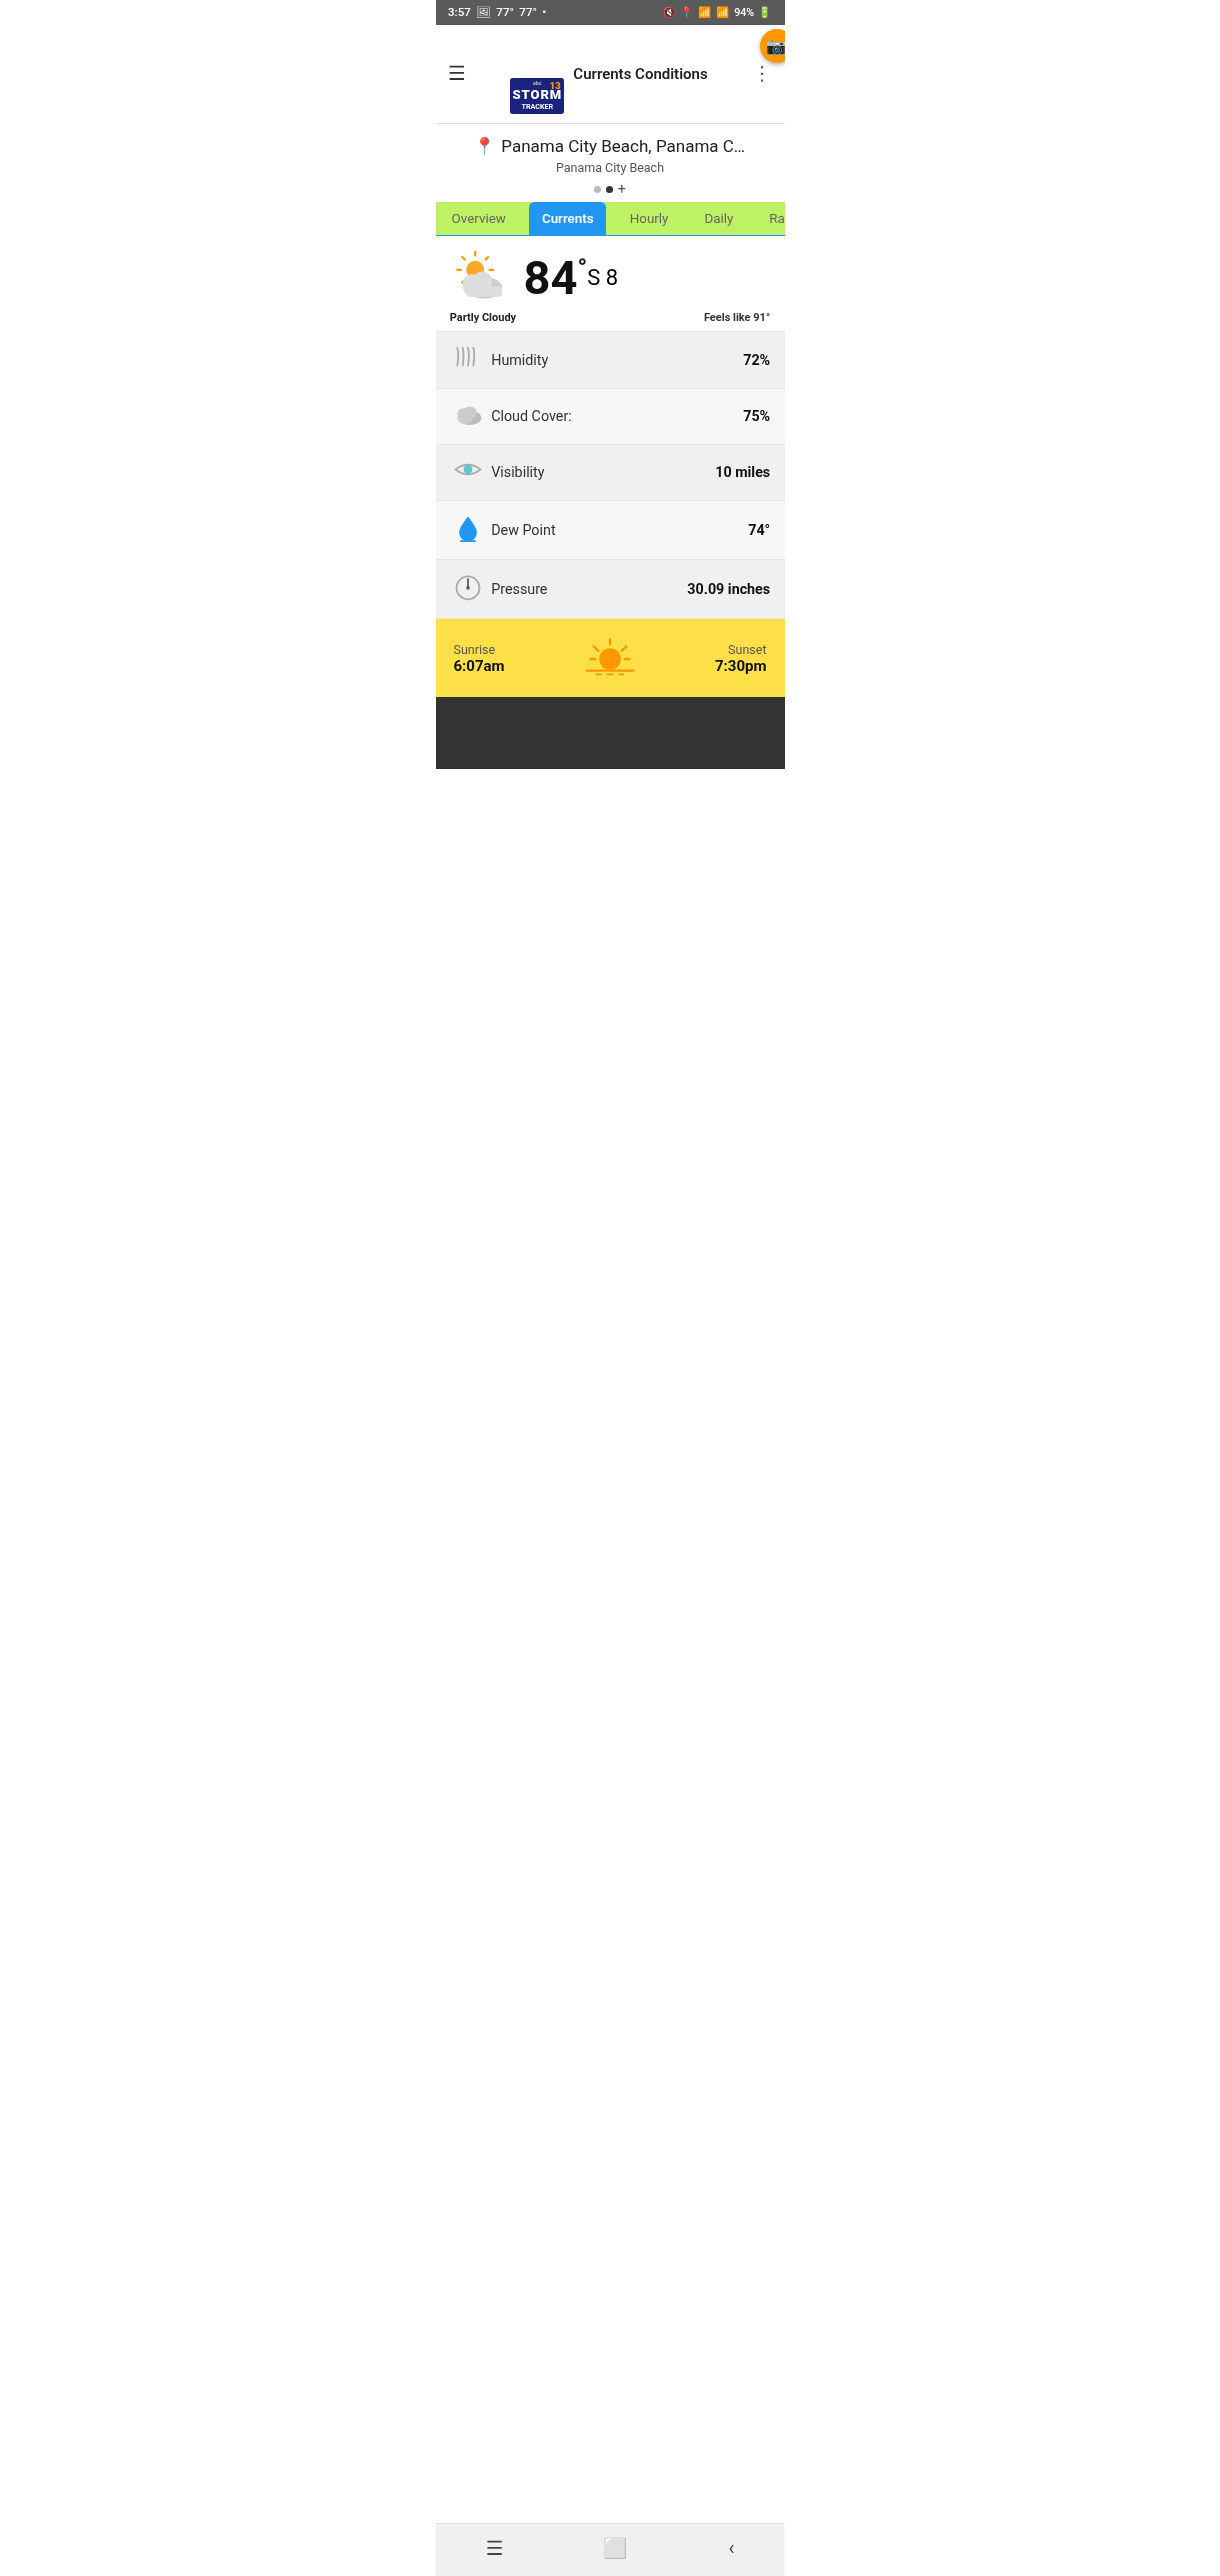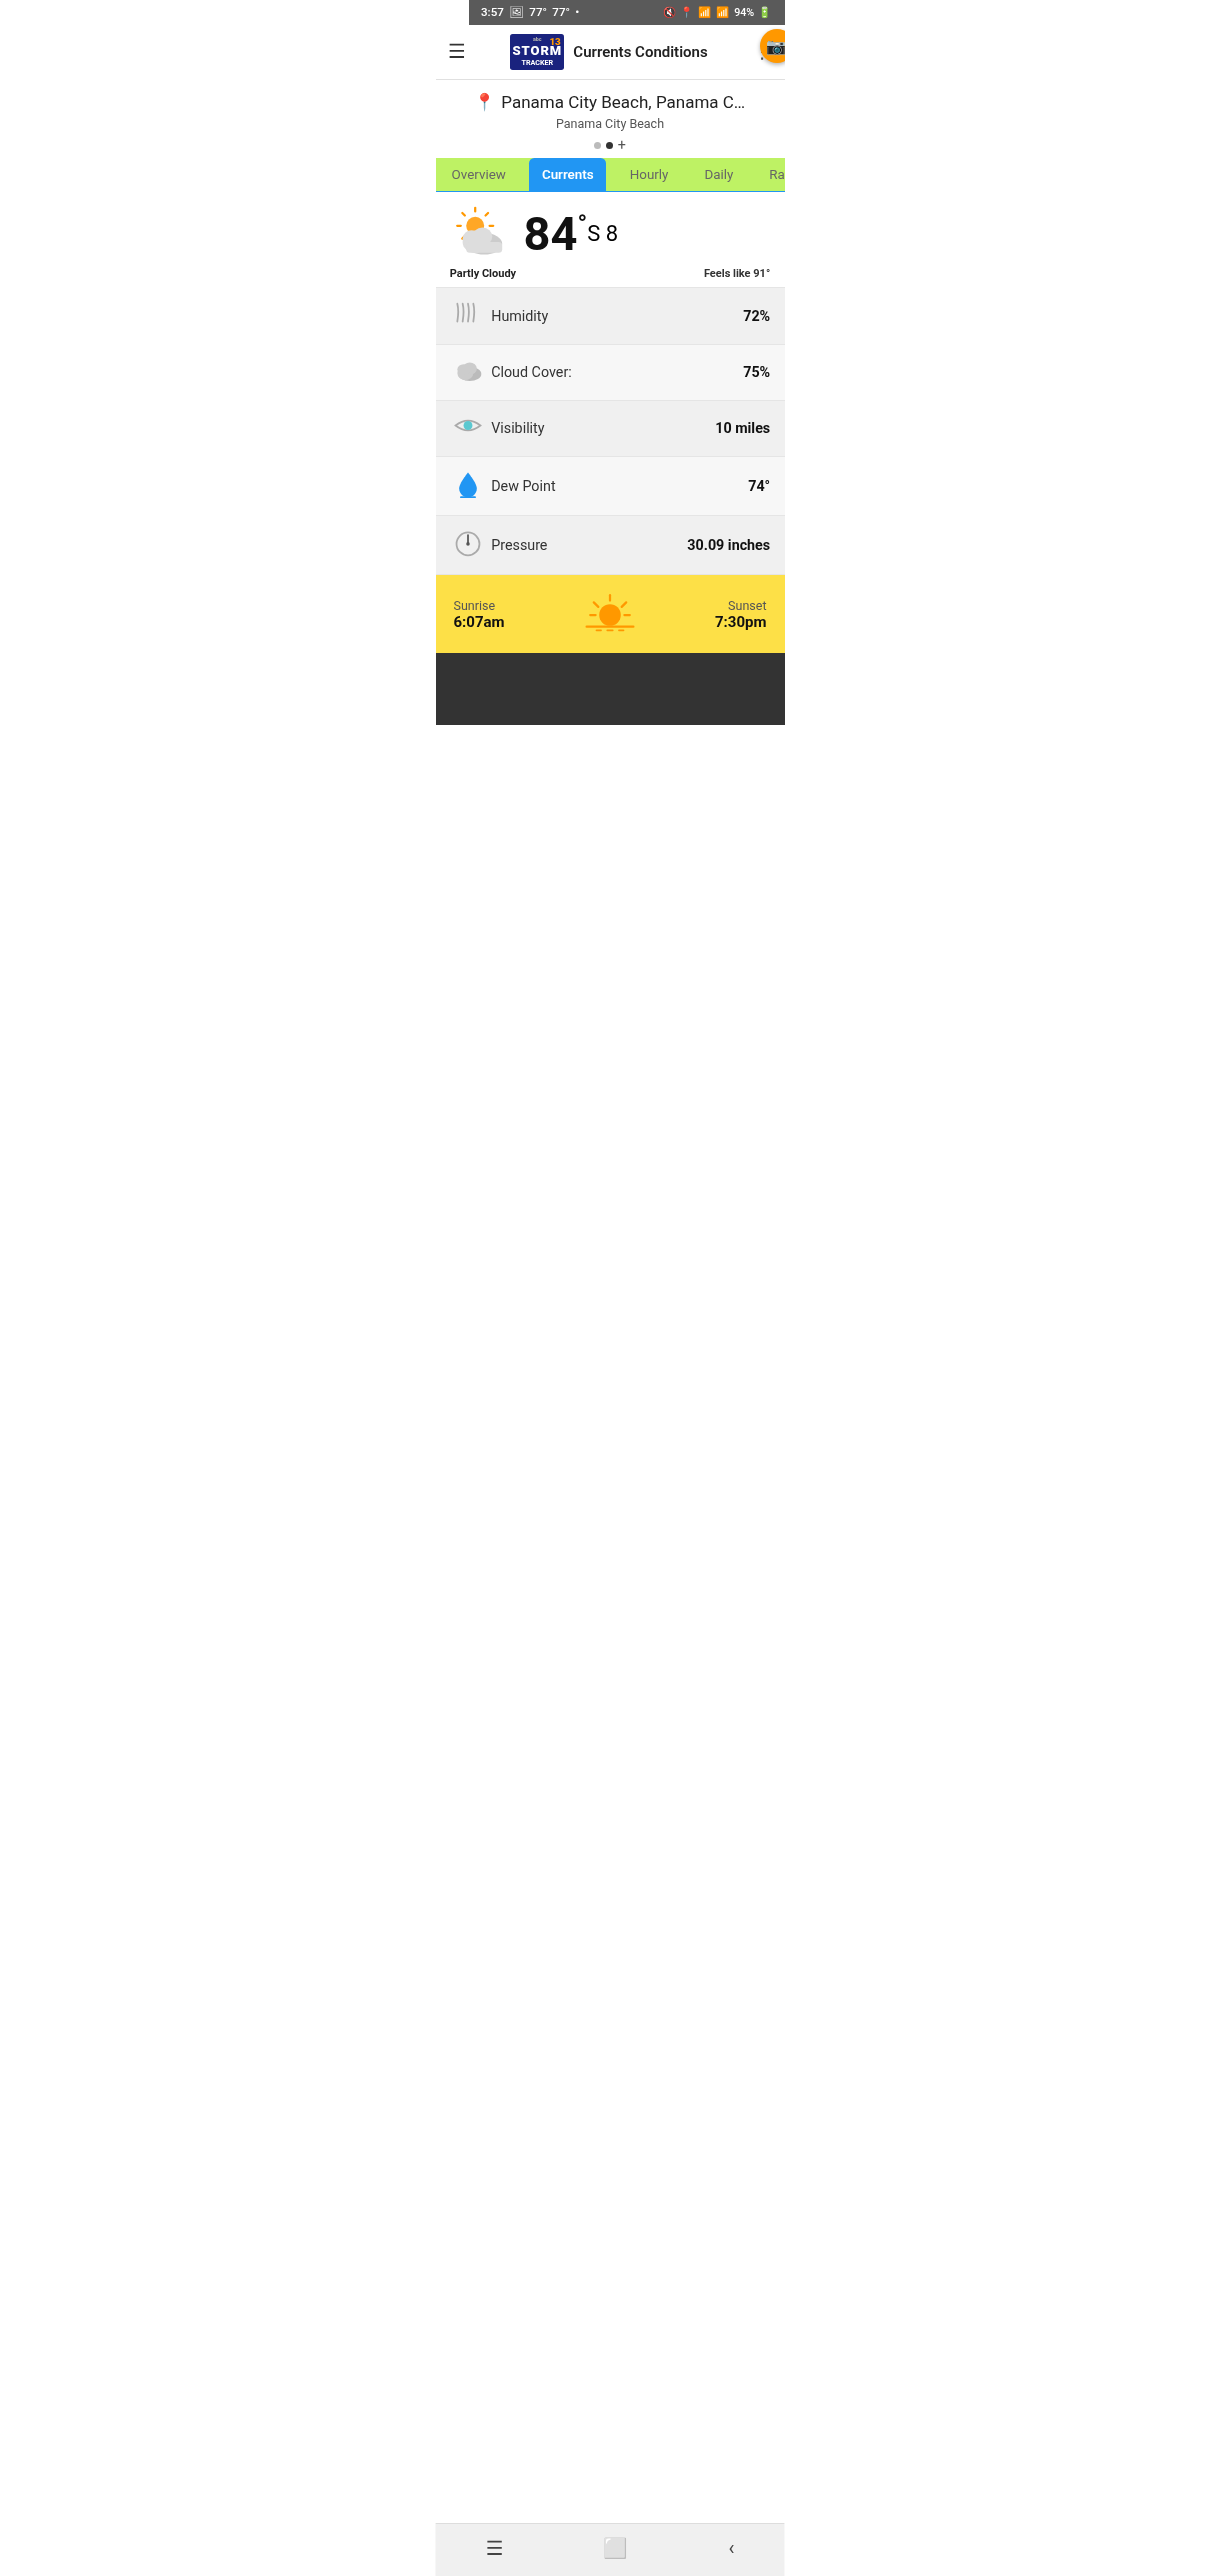--- a/index.html
+++ b/index.html
@@ -18,21 +18,20 @@
     
     .status-bar {
       background: #5a5a5a;
       color: #fff;
       display: flex;
       justify-content: space-between;
       align-items: flex-end;
       padding: 5.4px 12.5px;
       font-size: 11.6px;
       font-weight: 500;
-      margin-left: 33px;
     }
     .status-left { display: flex; align-items: center; gap: 5.4px; }
     .status-right { display: flex; align-items: center; gap: 4.5px; font-size: 10.7px; }
 
     
     .top-bar {
       display: flex;
       align-items: center;
       justify-content: space-between;
       padding: 9px 12.5px;
@@ -60,20 +59,21 @@
       border-radius: 2.7px;
       line-height: 1.2;
       text-align: right;
       position: relative;
       width: 54px;
       height: 36px;
       display: flex;
       flex-direction: column;
       align-items: center;
       justify-content: center;
+      margin-top: 44px;
     }
     .logo-storm { font-size: 13px; font-weight: 900; letter-spacing: 0.9px; }
     .logo-tracker { font-size: 7.2px; font-weight: 700; }
     .logo-13 {
       position: absolute;
       top: 1.8px;
       right: 3.6px;
       font-size: 9.8px;
       font-weight: 900;
       color: #ff9800;

